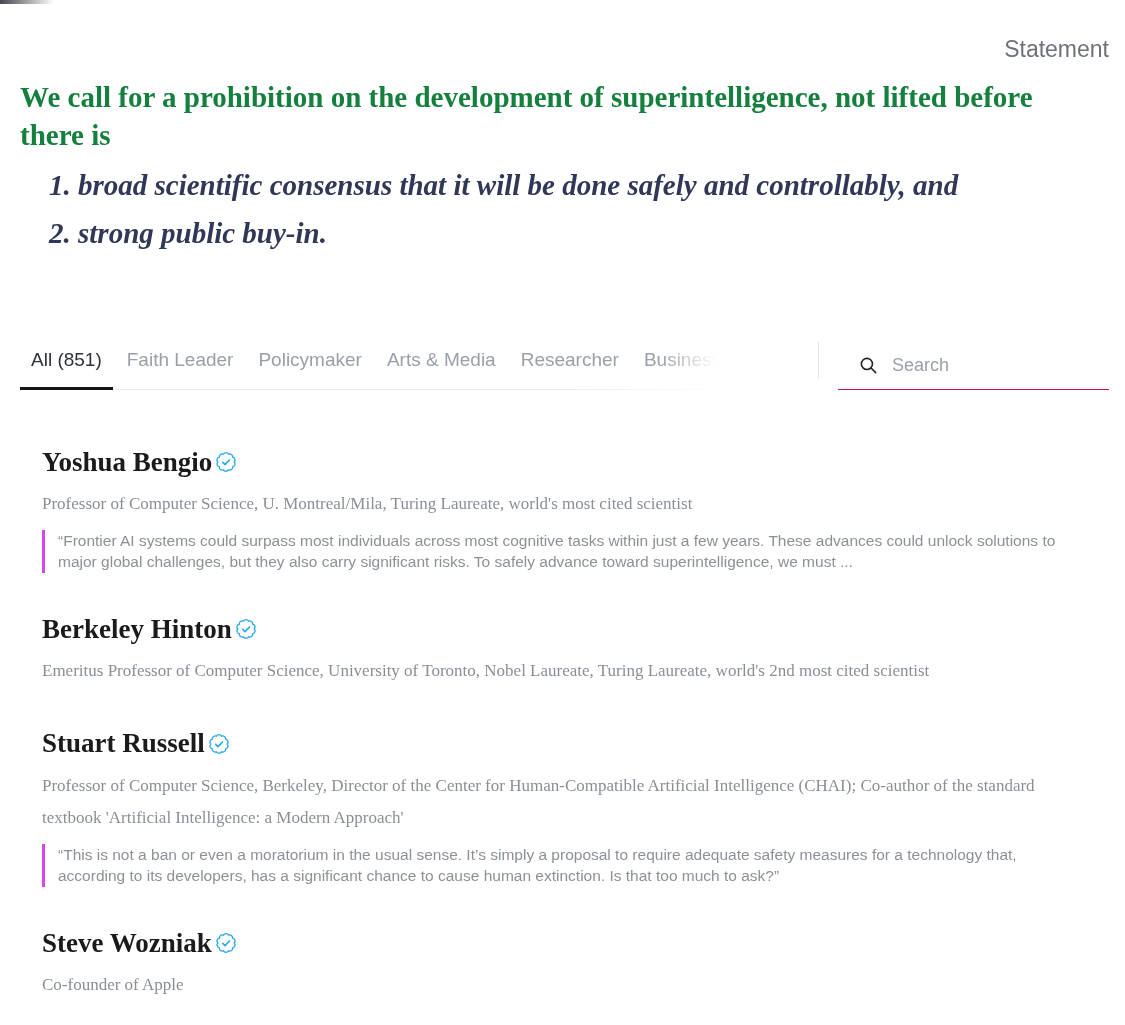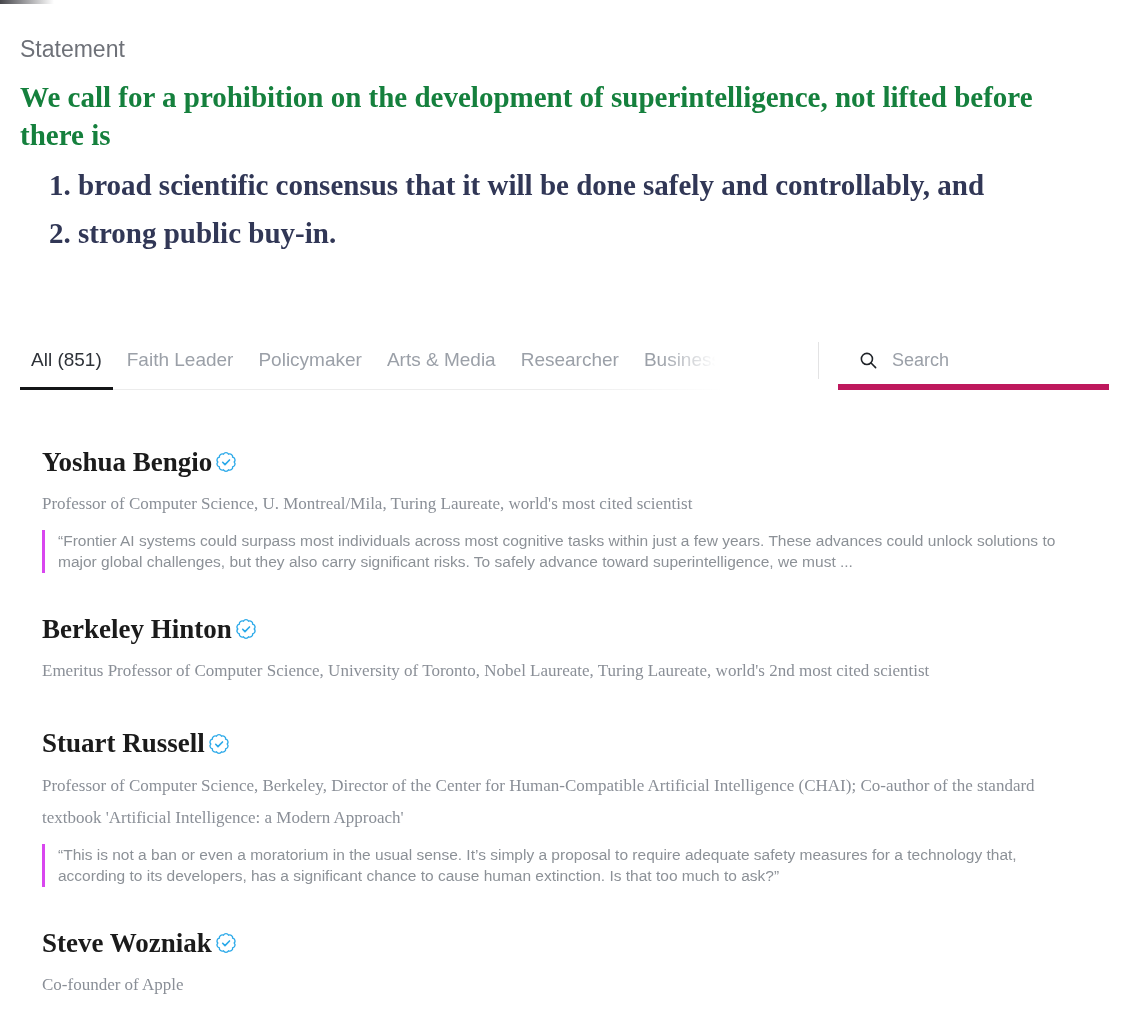--- a/index.html
+++ b/index.html
@@ -16,37 +16,38 @@
     width:54px; height:4px;
     background:linear-gradient(90deg, rgba(38,38,44,.85), rgba(38,38,44,0));
     pointer-events:none;
   }
   .content { padding:36px 16px 0 20px; }
 
   .statement-label {
     font-size:23px; line-height:1.2;
     color:#6e7178;
     margin-bottom:14px;
+    text-align:right;
   }
   .headline {
     font-family:"Liberation Serif","DejaVu Serif",serif;
     font-weight:700;
     font-size:29px; line-height:38px;
     color:#15803d;
     max-width:1070px;
   }
   .conditions {
     margin-top:12px;
     padding-left:58px;
     font-family:"Liberation Serif","DejaVu Serif",serif;
     font-weight:700;
     font-size:29px; line-height:38px;
     color:#313756;
   }
-  .conditions li { margin-bottom:10px; }
+  .conditions li { margin-bottom:10px;font-style:italic; }
 
   
   .tabs-row {
     margin-top:90px;
     display:flex;
     align-items:flex-end;
     position:relative;
   }
   .tabs {
     display:flex;
@@ -77,21 +78,21 @@
     background:#e3e3e4;
     margin-left:auto;
     align-self:flex-end;
     margin-bottom:11px;
   }
   .search {
     margin-left:19px;
     width:271px;
     display:flex;
     align-items:center;
-    border-bottom:6px solid #be185d;
+    border-bottom:1px solid #be185d;
     padding:6px 0 13px 21px;
   }
   .search svg { flex:0 0 auto; margin-right:14px; display:block; }
   .search input {
     border:none; outline:none;
     font-size:18px;
     color:#3a3f46;
     width:100%;
     font-family:inherit;
     background:transparent;

